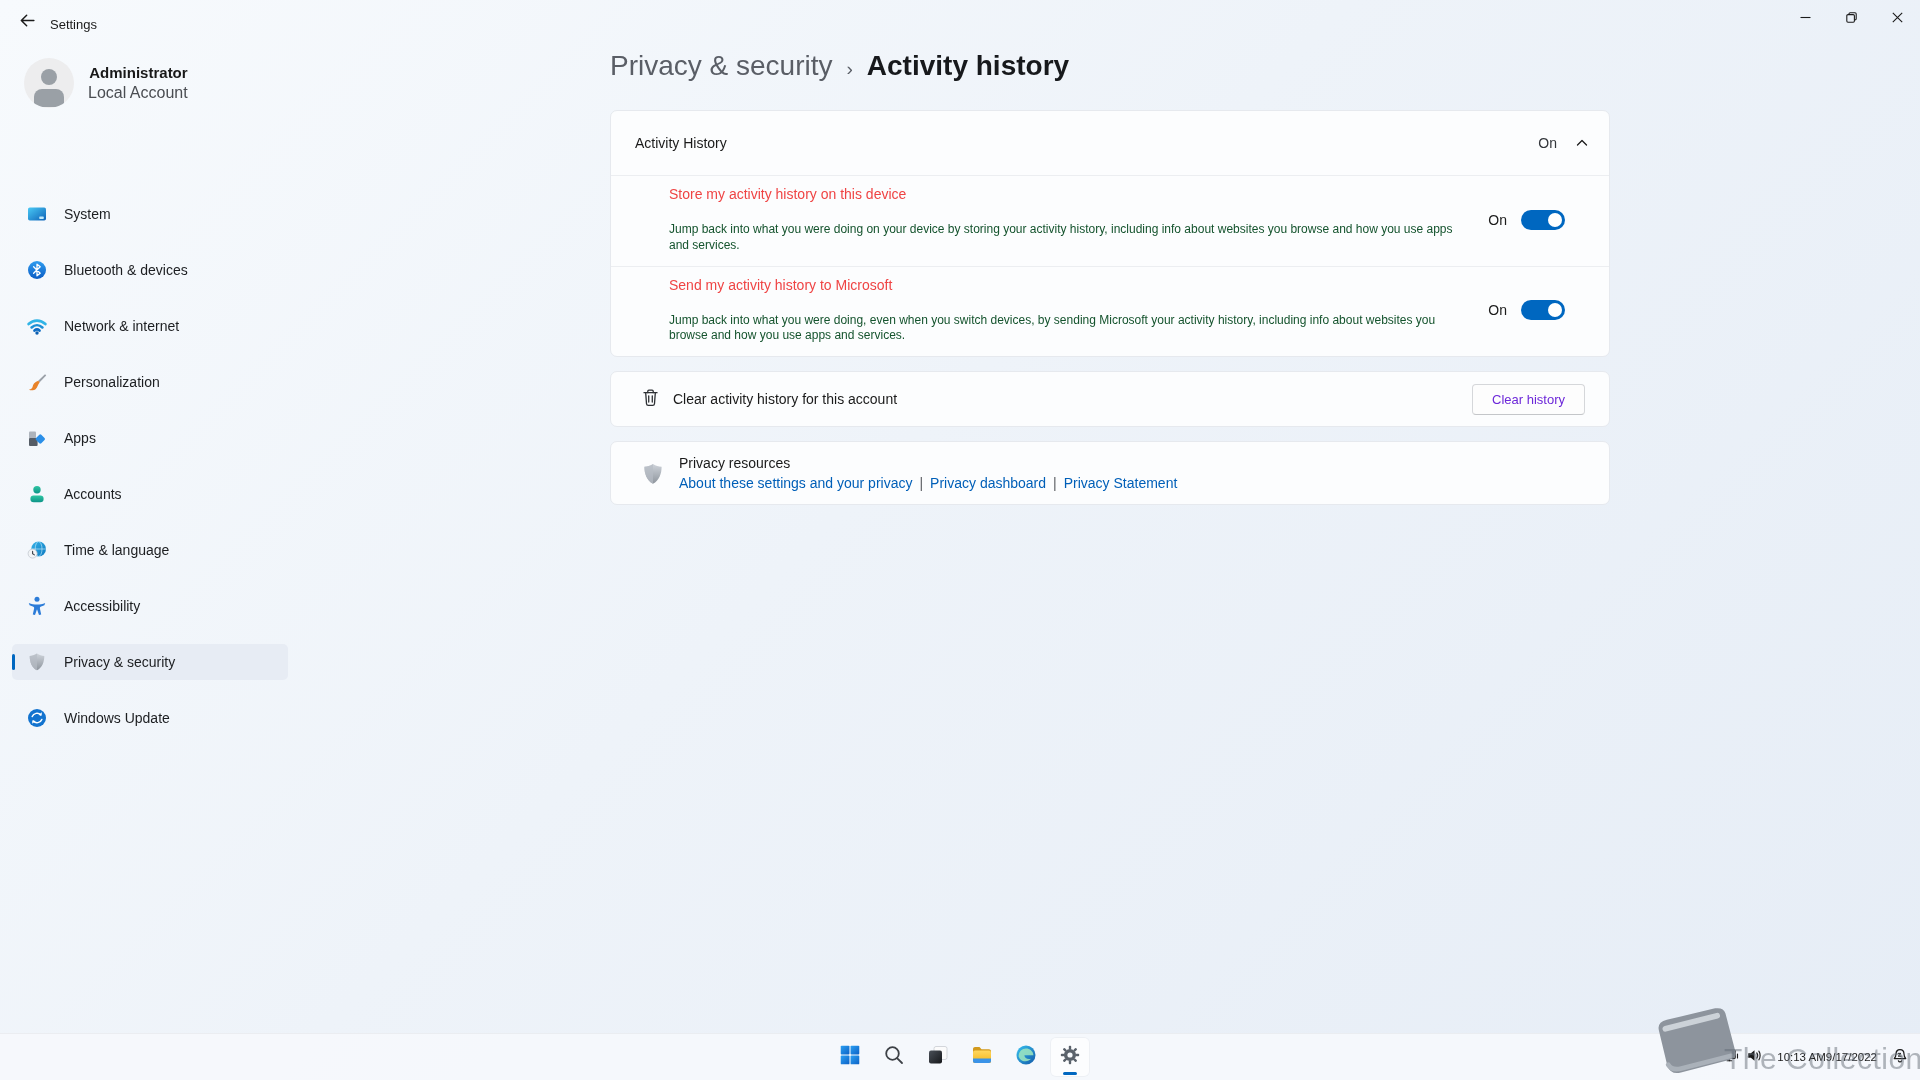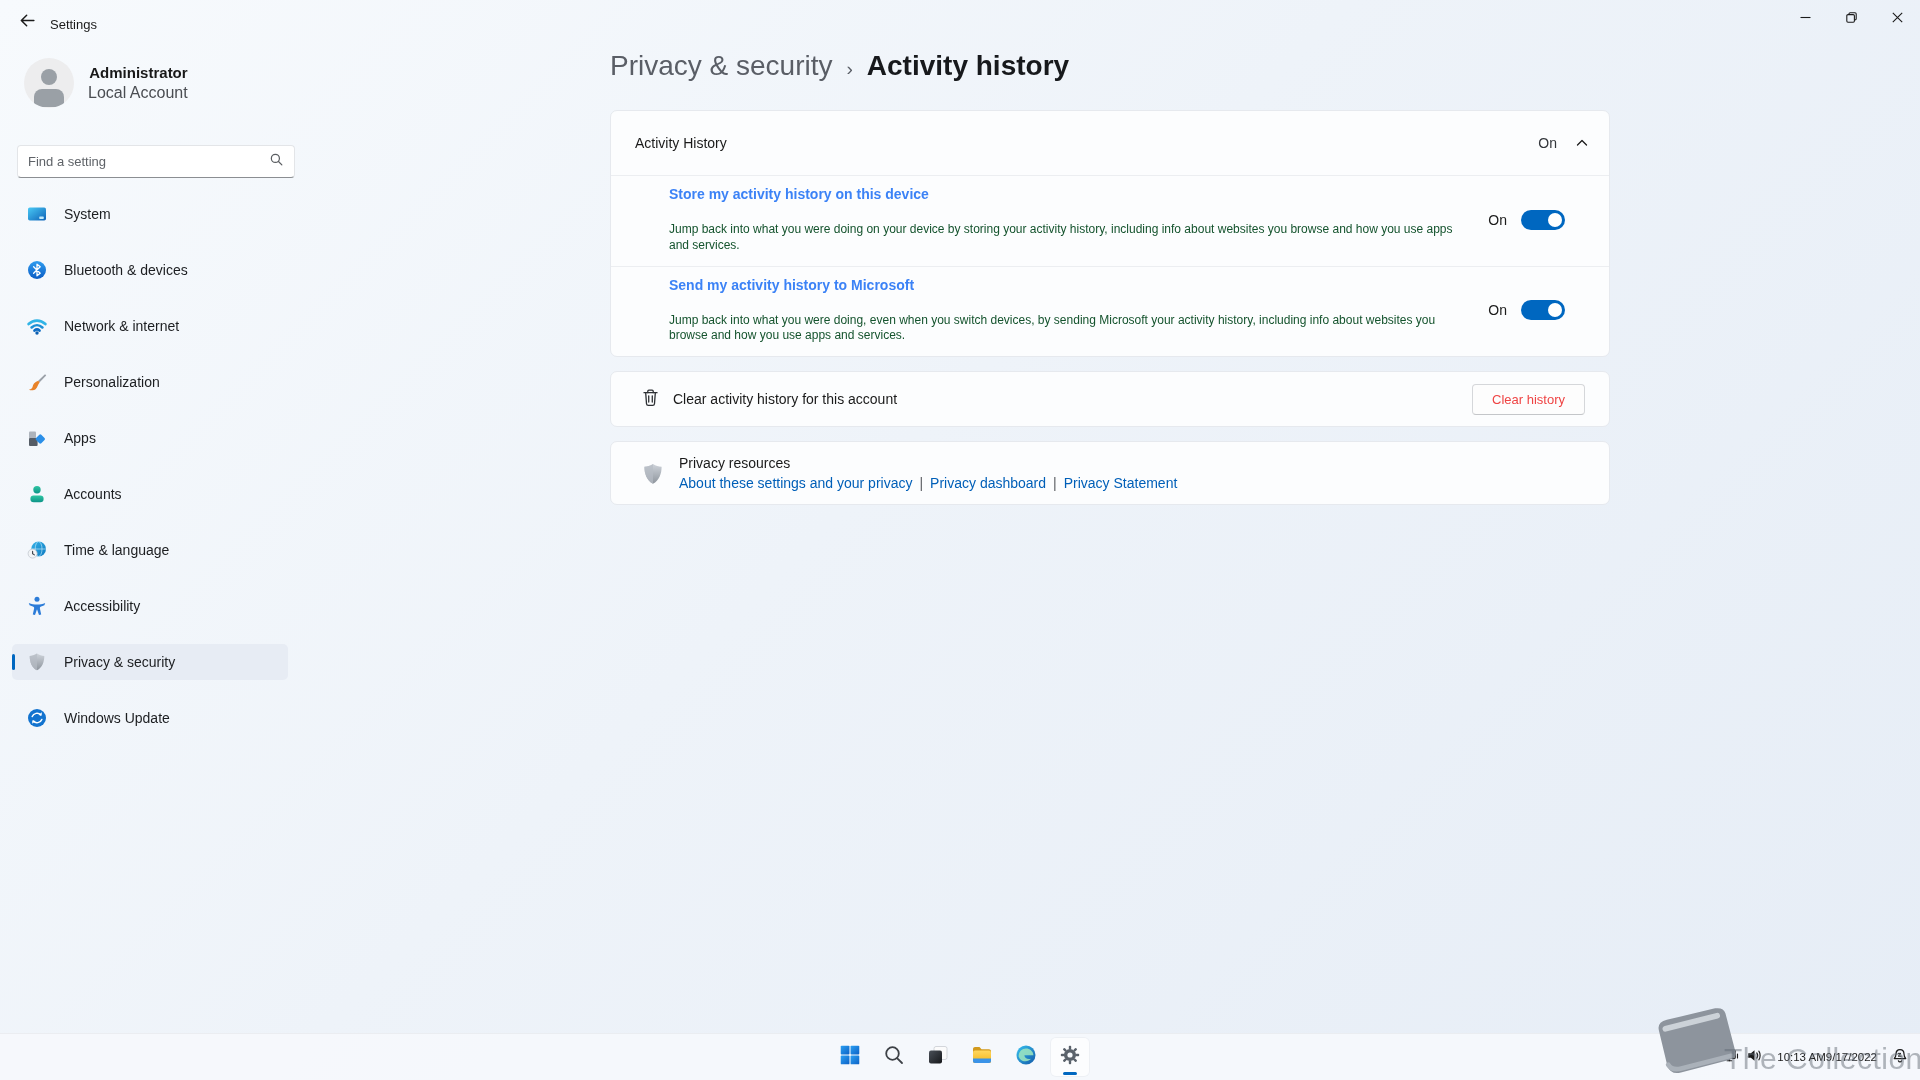--- a/index.html
+++ b/index.html
@@ -55,31 +55,31 @@
   .expander-card { margin-top:16px; }
 
   .expander-header { height:64px; display:flex; align-items:center; padding:0 20px 0 24px; }
   .expander-title { font-size:14px; color:#1a1a1a; flex:1; }
   .expander-state { font-size:14px; color:#33363b; margin-right:18px; }
   .chev { width:14px; height:14px; display:flex; }
 
   .toggle-row { min-height:74px; display:flex; align-items:center; padding:10px 44px 12px 58px;
                 border-top:1px solid #eceef1; }
   .row-text { flex:1; }
-  .row-title { font-size:14px; color:#3b82f6;font-weight:bold; }
+  .row-title { font-size:14px; color:#ef4444; }
   .row-desc { font-size:12px; color:#14532d; line-height:1.32; margin-top:20px; max-width:790px; }
   .toggle-wrap { display:flex; align-items:center; gap:14px; }
   .toggle-label { font-size:14px; color:#1b1b1b; }
   .toggle { width:44px; height:20px; border-radius:10px; background:#0067c0; position:relative; }
   .toggle .knob { position:absolute; right:3px; top:3px; width:14px; height:14px; border-radius:50%; background:#ffffff; }
 
   .clear-card { height:56px; display:flex; align-items:center; padding:0 24px 0 29px; }
   .clear-label { font-size:14px; color:#1a1a1a; flex:1; margin-left:12px; }
   .clear-btn { background:#fdfdfd; border:1px solid #d5d7da; border-bottom-color:#c4c6c9;
-               border-radius:4px; font-size:13px; color:#ef4444; padding:7px 19px;
+               border-radius:4px; font-size:13px; color:#6d28d9; padding:7px 19px;
                font-family:inherit; }
 
   .resources-card { display:flex; padding:13px 24px 13px 29px; gap:13px; }
   .res-icon { width:26px; height:26px; margin-top:6px; }
   .res-title { font-size:14px; color:#1a1a1a; }
   .res-links { margin-top:4px; font-size:14px; display:flex; gap:7px; align-items:baseline; }
   .res-link { color:#005fb8; }
   .res-sep { color:#5d6065; }
 
   
@@ -144,29 +144,20 @@
     <div class="avatar">
       <div class="head"></div>
       <div class="shoulders"></div>
     </div>
     <div>
       <div class="profile-name">Administrator</div>
       <div class="profile-type">Local Account</div>
     </div>
   </div>
 
-  <div class="searchbox">
-    <input type="text" placeholder="Find a setting" style="">
-    <span>
-      <svg width="15" height="15" viewBox="0 0 16 16">
-          <circle cx="6.8" cy="6.8" r="4.3" fill="none" stroke="#5a5d61" stroke-width="1.3"></circle>
-          <line x1="10.1" y1="10.1" x2="13.7" y2="13.7" stroke="#5a5d61" stroke-width="1.3" stroke-linecap="round"></line>
-        </svg>
-    </span>
-  </div>
 
   <div class="nav">
     <div class="nav-item">
       <span class="nicon">
         <svg viewBox="0 0 22 22">
             <defs>
               <linearGradient id="gsys" x1="0" y1="0" x2="1" y2="1">
                 <stop offset="0" stop-color="#49c9f5"></stop>
                 <stop offset="1" stop-color="#0f63b8"></stop>
               </linearGradient>

